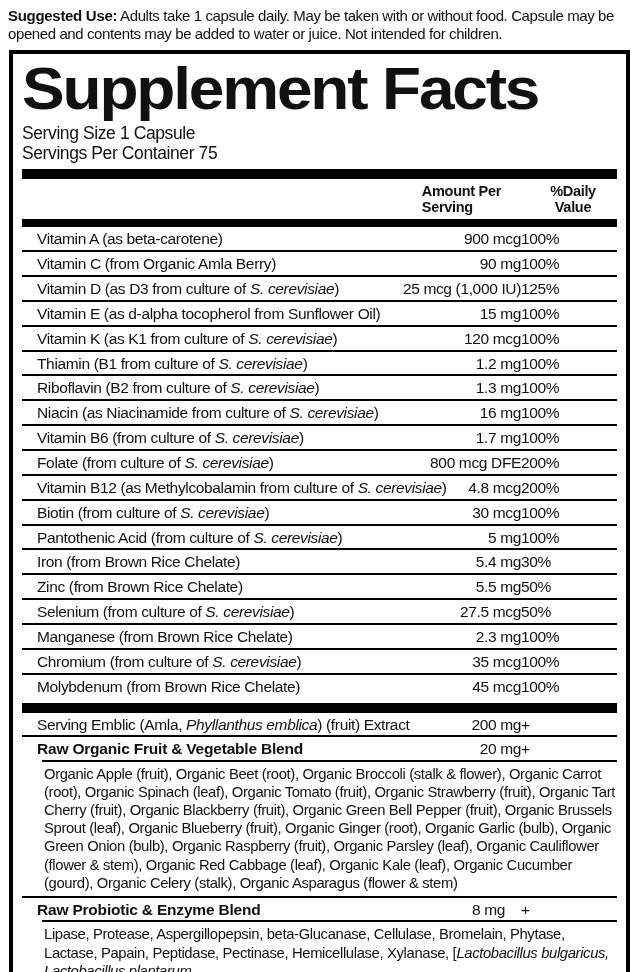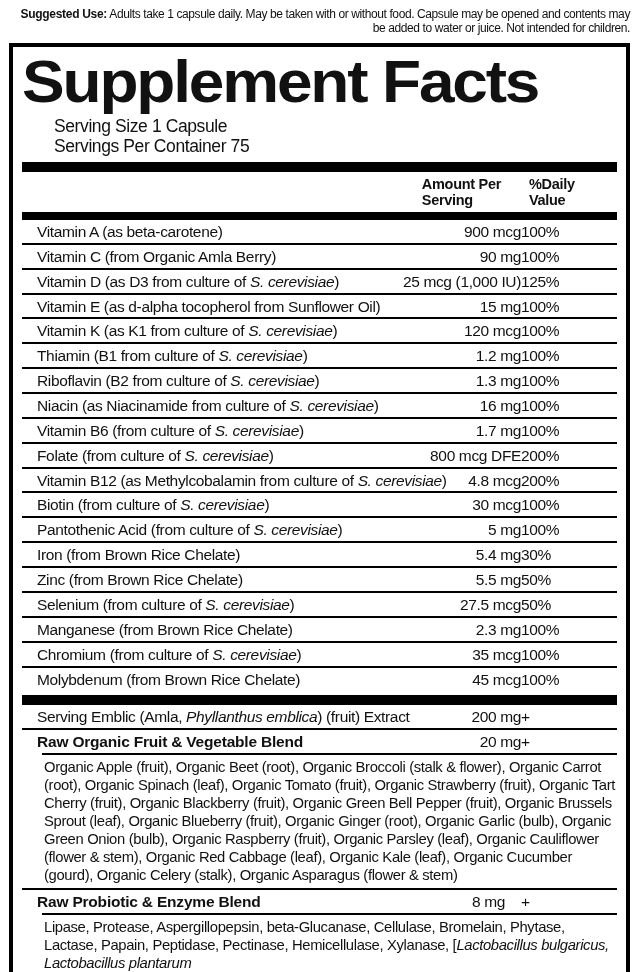--- a/index.html
+++ b/index.html
@@ -6,24 +6,23 @@
     margin: 0; padding: 0;
     width: 640px; height: 972px;
     overflow: hidden;
     background: #ffffff;
     color: #111111;
     font-family: "Liberation Sans", sans-serif;
     -webkit-font-smoothing: antialiased;
   }
   .suggested {
     padding: 7px 10px 0 8px;
-    font-size: 12px;
+    font-size: 15px;
     line-height: 1.2;
     letter-spacing: -0.4px;
-    text-align: right;
   }
   .suggested b { letter-spacing: -0.3px; }
 
   .facts-box {
     margin: 7px 10px 0 9px;
     border: 4px solid #000;
     padding: 3px 9px 5px 9px;
   }
   .facts-title {
     display: inline-block;
@@ -33,37 +32,36 @@
     line-height: 1.02;
     margin: 1px 0 4px 0;
     white-space: nowrap;
     transform: scaleX(1.065);
     transform-origin: left center;
   }
   .serving-line {
     font-size: 17.5px;
     line-height: 1.16;
     letter-spacing: -0.4px;
-    margin-left: 32px;
   }
   .bar { background: #000; }
   .bar-lg { height: 10px; margin-top: 5px; }
   .bar-md { height: 8px; }
   .hdr-row {
     display: flex;
     align-items: flex-end;
     padding: 4px 0 4px 0;
     font-weight: bold;
     font-size: 14.5px;
     line-height: 1.12;
     letter-spacing: -0.3px;
   }
   .hdr-spacer { flex: 1 1 auto; }
   .hdr-amt { flex: 0 0 auto; text-align: left; white-space: pre-line; margin-right: 28px; }
-  .hdr-dv  { flex: 0 0 88px; text-align: left; white-space: pre-line; }
+  .hdr-dv  { flex: 0 0 88px; text-align: center; white-space: pre-line; }
 
   .t-row {
     display: flex;
     align-items: baseline;
     font-size: 15.5px;
     line-height: 1.12;
     letter-spacing: -0.35px;
     padding: 3px 0 2.5px 0;
     border-bottom: 2.5px solid #000;
   }

